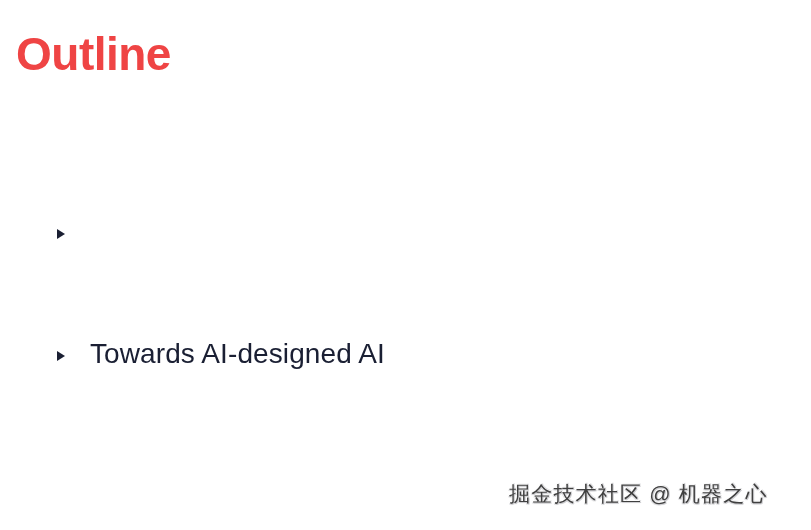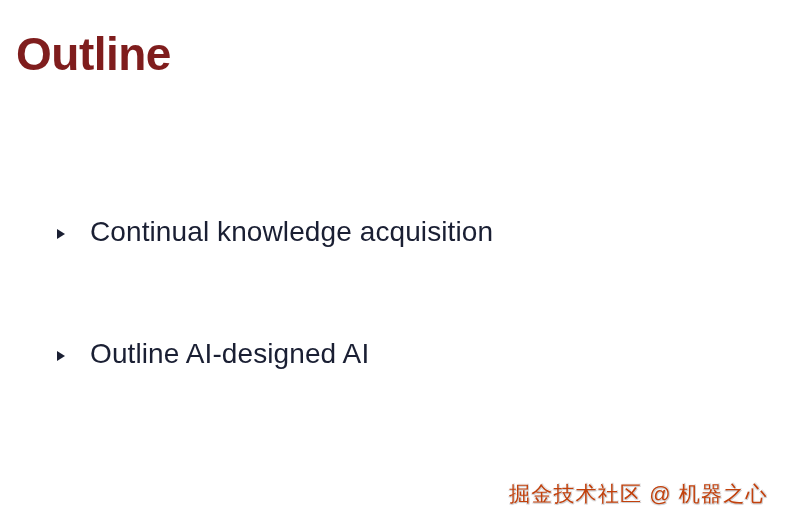--- a/index.html
+++ b/index.html
@@ -19,21 +19,21 @@
   }
 
   
   #slide-title {
     position: absolute;
     left: 16px;
     top: -4px;
     font-size: 46px;
     font-weight: 700;
     letter-spacing: -0.5px;
-    color: #7f1d1d;
+    color: #ef4444;
     line-height: 1.2;
     white-space: nowrap;
   }
 
   
   #outline-list {
     position: absolute;
     left: 0;
     top: 214px;
     width: 811px;
@@ -73,21 +73,21 @@
   }
 
   
   #watermark {
     position: absolute;
     left: 509px;
     top: 480px;
     font-size: 21px;
     font-weight: 400;
     letter-spacing: 1.2px;
-    color: #c2410c;
+    color: #404040;
     white-space: nowrap;
     text-shadow:
        1px  1px 0 #cfcfd2,
       -1px -1px 0 #fdfdfd,
        1px -1px 0 #e2e2e4,
       -1px  1px 0 #e2e2e4,
        0    1px 1px #d4d4d6;
     pointer-events: none;
     user-select: none;
   }
@@ -96,26 +96,25 @@
 <body>
 
 <div id="slide">
 
   <h1 id="slide-title">Outline</h1>
 
   <ul id="outline-list">
 
     <li class="outline-item">
       <span class="bullet-marker"></span>
-      <span class="outline-label">Continual knowledge acquisition</span>
     </li>
 
 
     <li class="outline-item">
       <span class="bullet-marker"></span>
-      <span class="outline-label">Outline AI-designed AI</span>
+      <span class="outline-label">Towards AI-designed AI</span>
     </li>
 
   </ul>
 
   <div id="watermark">掘金技术社区 @ 机器之心</div>
 
 </div>
 
 </body></html>

